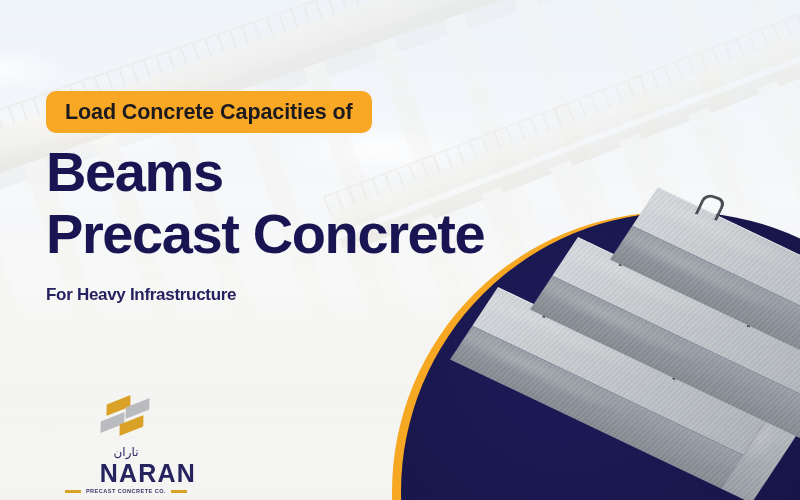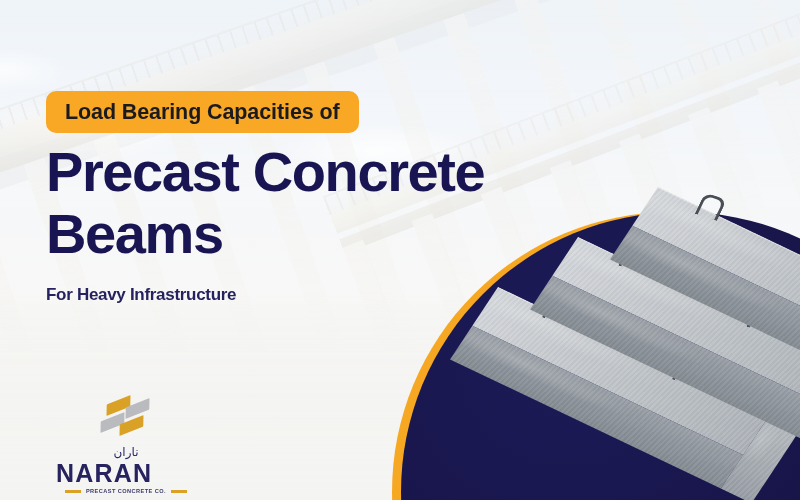--- a/index.html
+++ b/index.html
@@ -245,21 +245,21 @@
   .arabic {
     text-align: center;
     color: #2b2a66;
     font-size: 12px;
     line-height: 16px;
     letter-spacing: 1px;
     direction: rtl;
     font-family: "DejaVu Sans", sans-serif;
   }
   .brand {
-    text-align: left;
+    text-align: right;
     color: #26235f;
     font-size: 25px;
     font-weight: 700;
     letter-spacing: 1.2px;
     line-height: 27px;
   }
   .tagline-row {
     display: flex;
     align-items: center;
     justify-content: center;
@@ -344,26 +344,26 @@
       <div class="cap">
           <span class="grain"></span>
         </div>
       <div class="hook" style="left:52px; top:-17px;"></div>
       <div class="hook" style="left:196px; top:-17px;"></div>
     </div>
 
   </div>
 
   <div class="badge">
-    <span>Load Bearing Capacities of</span>
+    <span>Load Concrete Capacities of</span>
   </div>
 
   <h1 class="h1">
+    <span class="line">Beams</span>
     <span class="line">Precast Concrete</span>
-    <span class="line">Beams</span>
   </h1>
 
   <div class="sub">For Heavy Infrastructure</div>
 
   <div class="logo">
     <div class="logo-mark">
       <span class="pg g" style="left:12px; top:2px;"></span>
       <span class="pg s" style="left:31px; top:5px;"></span>
       <span class="pg s" style="left:6px; top:19px;"></span>
       <span class="pg g" style="left:25px; top:22px;"></span>

